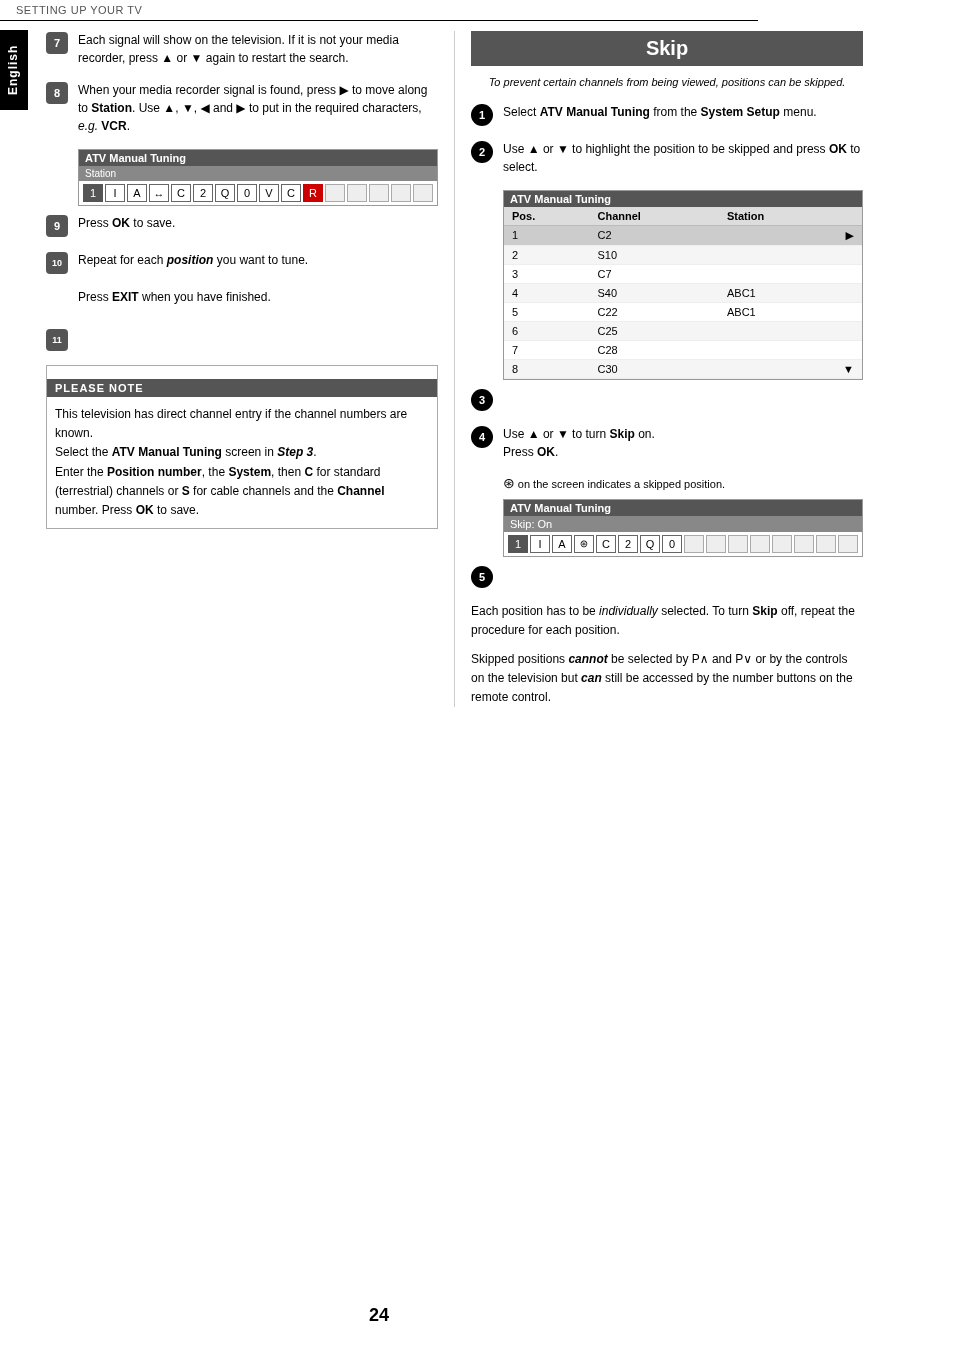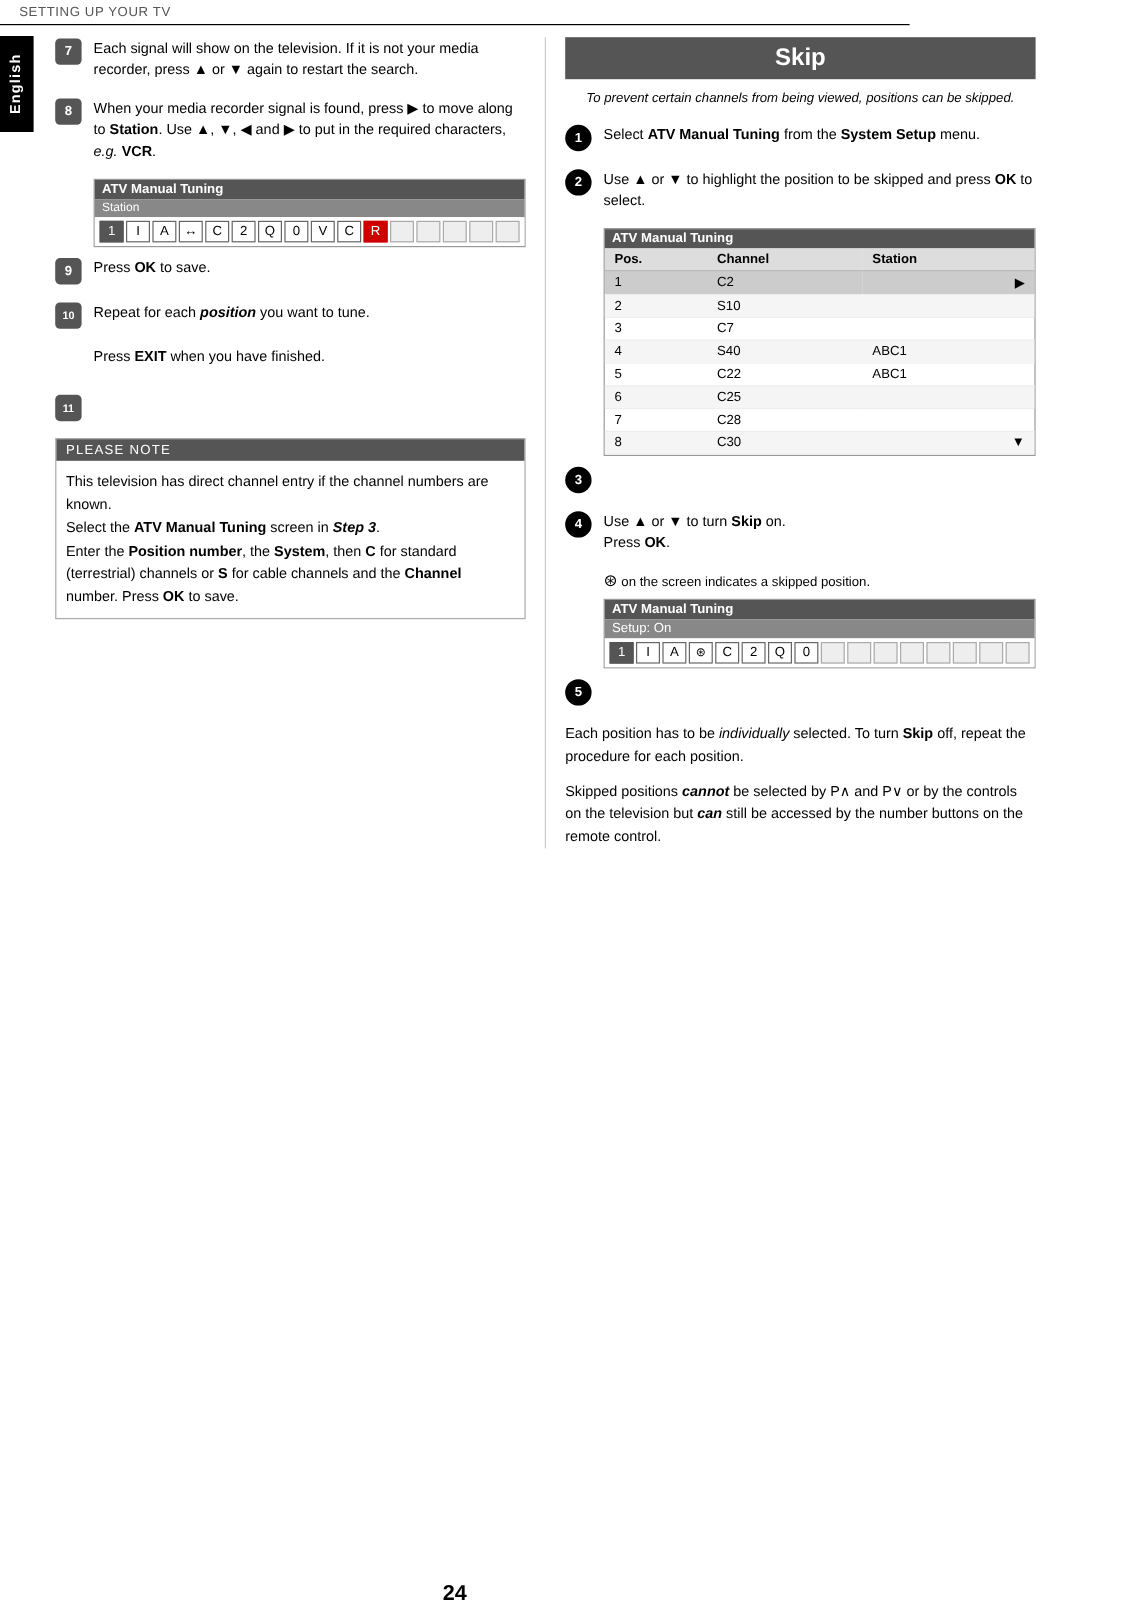--- a/index.html
+++ b/index.html
@@ -156,23 +156,24 @@
     .please-note {
       border: 1px solid #aaa;
       margin: 10px 0 0 0;
       padding: 0;
     }
 
     .please-note-title {
       background: #555;
       color: #fff;
       padding: 3px 8px;
-      font-weight: normal;
+      font-weight: bold;
       font-size: 11px;
       letter-spacing: 1px;
+      margin-top: 13px;
     }
 
     .please-note-body {
       padding: 8px;
       font-size: 12px;
       line-height: 1.6;
     }
 
     
     .skip-header {
@@ -267,21 +268,21 @@
       background: #fff;
     }
 
     
     .page-number {
       text-align: center;
       font-size: 18px;
       font-weight: bold;
       padding: 20px 0 10px 0;
       position: absolute;
-      bottom: 4px;
+      bottom: 16px;
       width: 100%;
     }
 
     b { font-weight: bold; }
     i { font-style: italic; }
 
     .step-circle {
       width: 22px;
       height: 22px;
       border-radius: 50%;
@@ -481,21 +482,21 @@
           Use ▲ or ▼ to turn <b>Skip</b> on.<br>Press <b>OK</b>.
         </div>
       </div>
 
       <div style="margin-left: 32px; margin-bottom: 6px; font-size: 11px;">
         <span style="font-size:14px;">⊛</span> on the screen indicates a skipped position.
       </div>
 
       <div class="skip-on-box">
         <div class="skip-on-title">ATV Manual Tuning</div>
-        <div class="skip-on-subtitle">Setup: On</div>
+        <div class="skip-on-subtitle">Skip: On</div>
         <div class="skip-on-row">
           <div class="atv-cell dark">1</div>
           <div class="atv-cell active">I</div>
           <div class="atv-cell active">A</div>
           <div class="atv-cell active" style="font-size:10px;">⊛</div>
           <div class="atv-cell active">C</div>
           <div class="atv-cell active">2</div>
           <div class="atv-cell active">Q</div>
           <div class="atv-cell active">0</div>
           <div class="atv-cell"></div>

